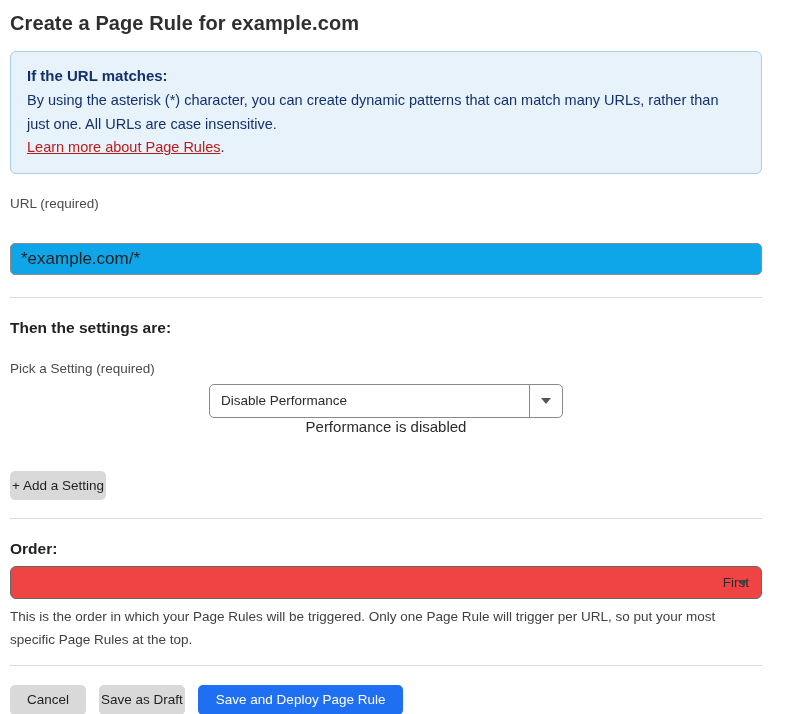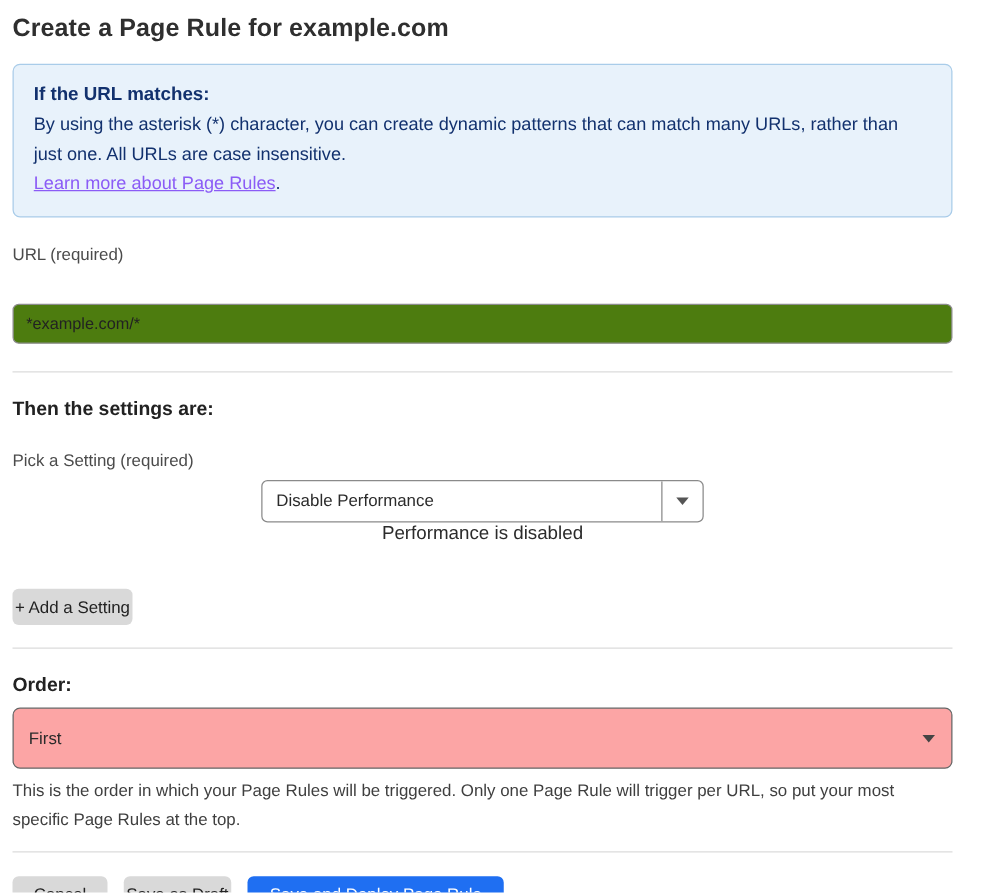--- a/index.html
+++ b/index.html
@@ -32,39 +32,39 @@
     font-size: 14.5px;
     line-height: 1.62;
   }
   .info-box .info-heading {
     font-weight: 700;
     font-size: 15px;
     margin: 0 0 1px 0;
   }
   .info-box p { margin: 0; }
   .info-link {
-    color: #8b5cf6;
+    color: #b91c1c;
     text-decoration: underline;
     cursor: pointer;
   }
   
   .field-label {
     font-size: 13.5px;
     color: #4b4b4b;
     margin: 22px 0 7px 0;
   }
   .url-input {
     display: block;
     width: 100%;
     height: 32px;
-    background: #4d7c0f;
+    background: #0ea5e9;
     border: 1px solid #8c8c8c;
     border-radius: 5px;
     padding: 0 10px;
-    font-size: 13px;
+    font-size: 17px;
     color: #222;
     font-family: inherit;
     outline: none;
     margin-top: 32px;
   }
   .helper-text {
     font-size: 13.5px;
     color: #4b4b4b;
     margin: 9px 0 0 0;
   }
@@ -140,29 +140,30 @@
     background: #1f6ff2;
     color: #ffffff;
     padding: 8px 18px;
   }
   
   .order-select {
     position: relative;
     display: flex;
     align-items: center;
     width: 100%;
-    height: 49px;
-    background: #fca5a5;
+    height: 33px;
+    background: #ef4444;
     border: 1px solid #666;
     border-radius: 6px;
     padding: 0 12px;
     font-size: 13.5px;
     color: #2b2b2b;
     cursor: pointer;
     margin-top: 8px;
+    justify-content: flex-end;
   }
   .order-select .order-caret {
     position: absolute;
     right: 13px;
     top: 50%;
     margin-top: -3px;
     width: 0; height: 0;
     border-left: 5px solid transparent;
     border-right: 5px solid transparent;
     border-top: 6px solid #444;

